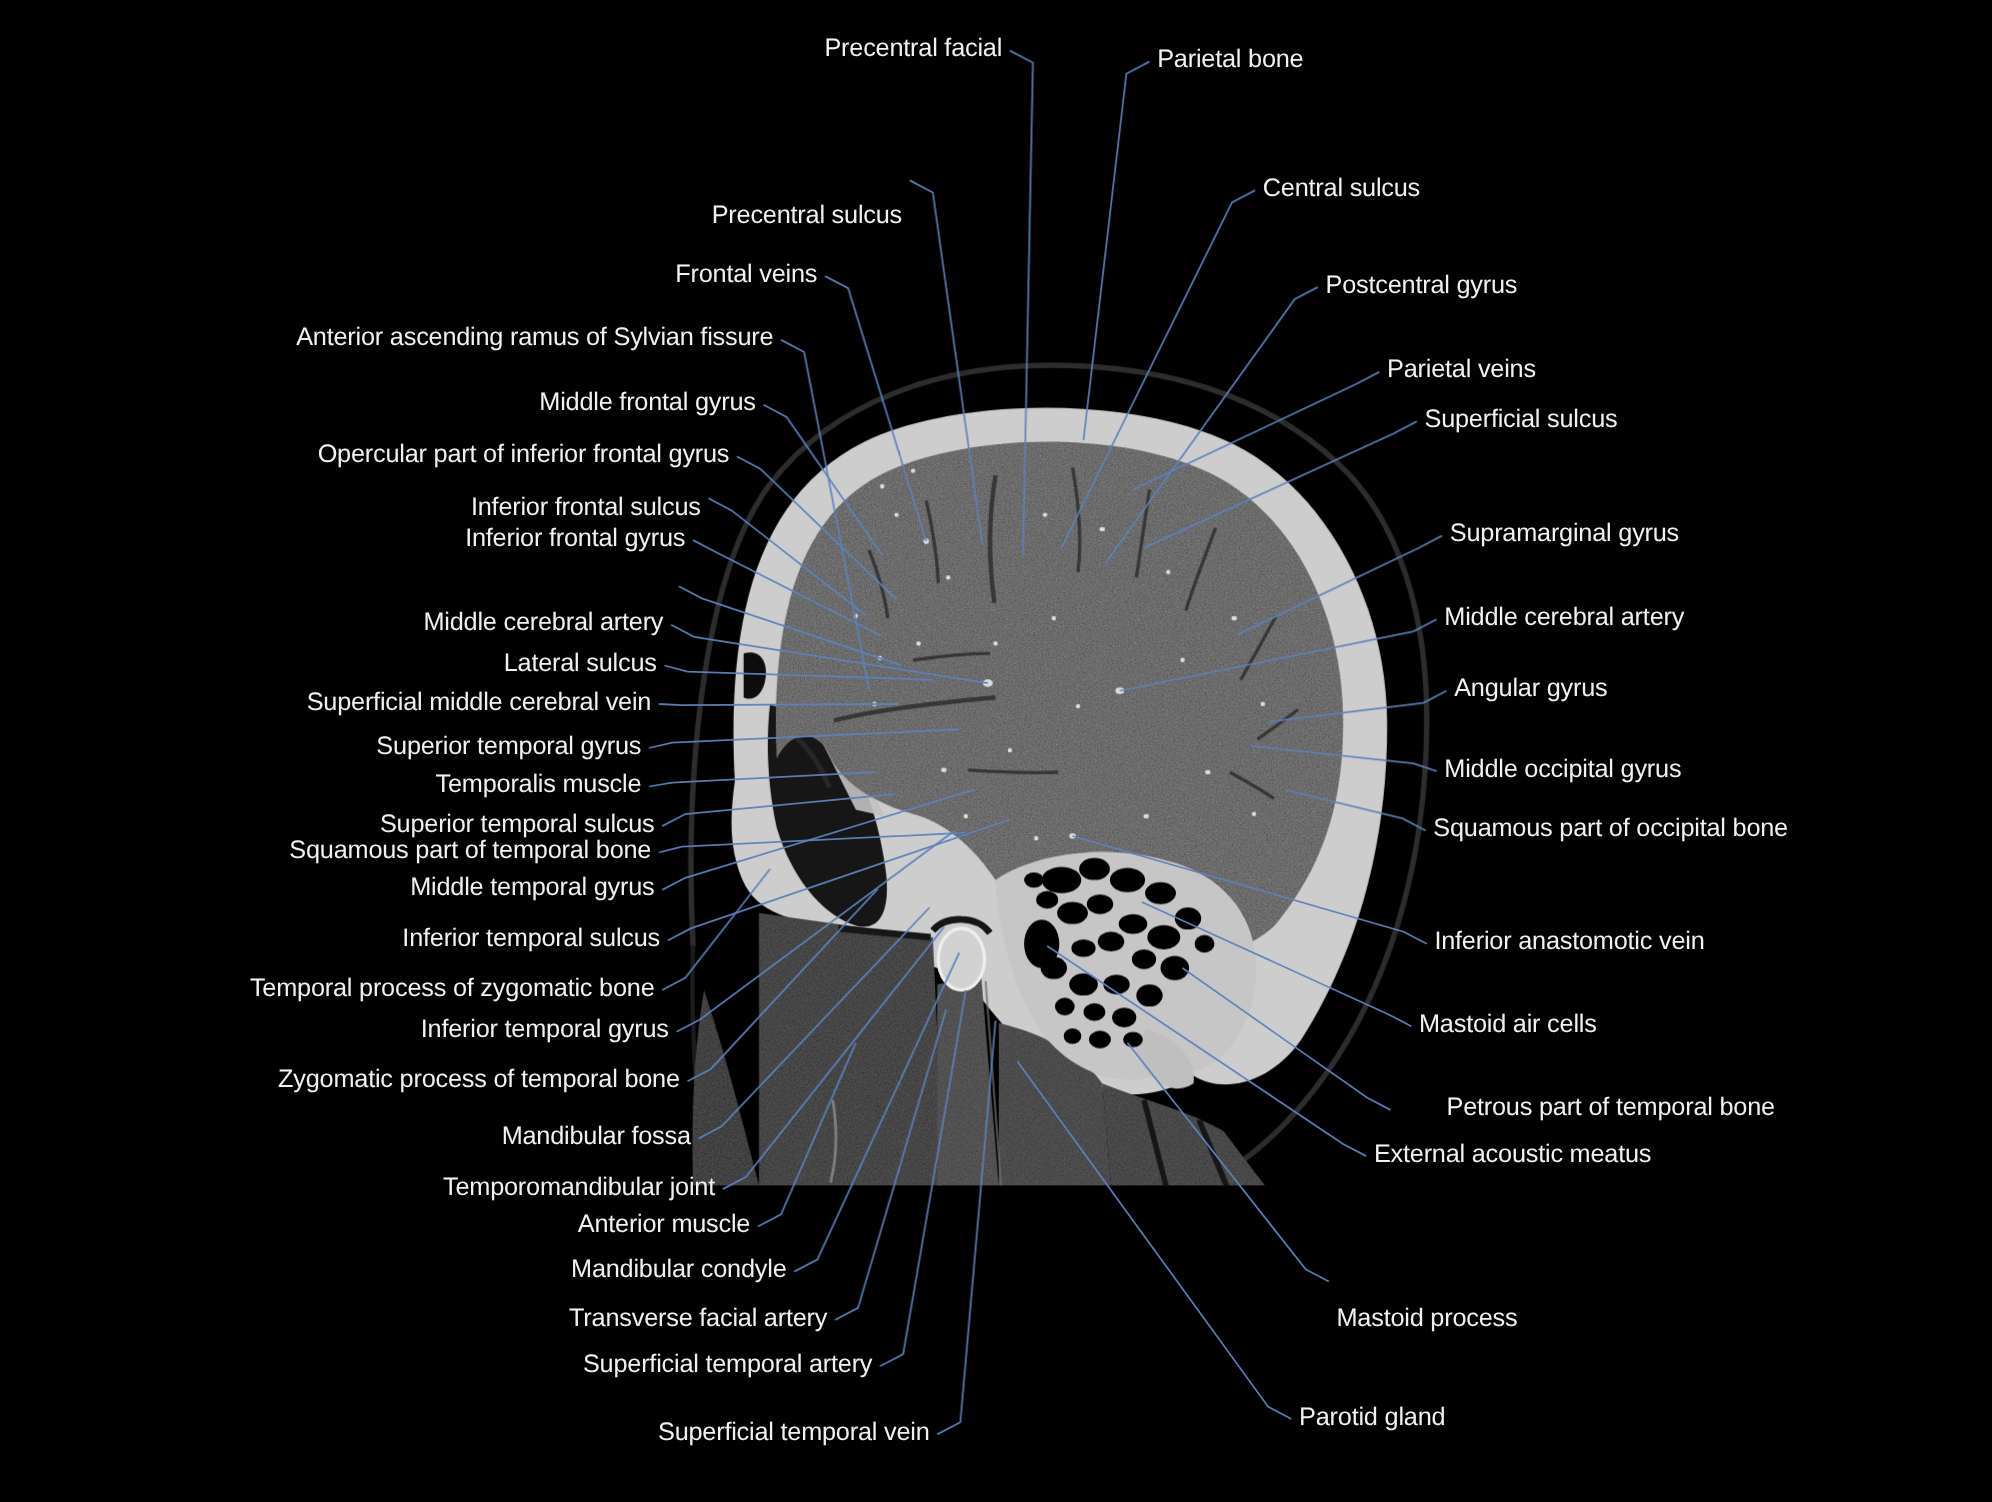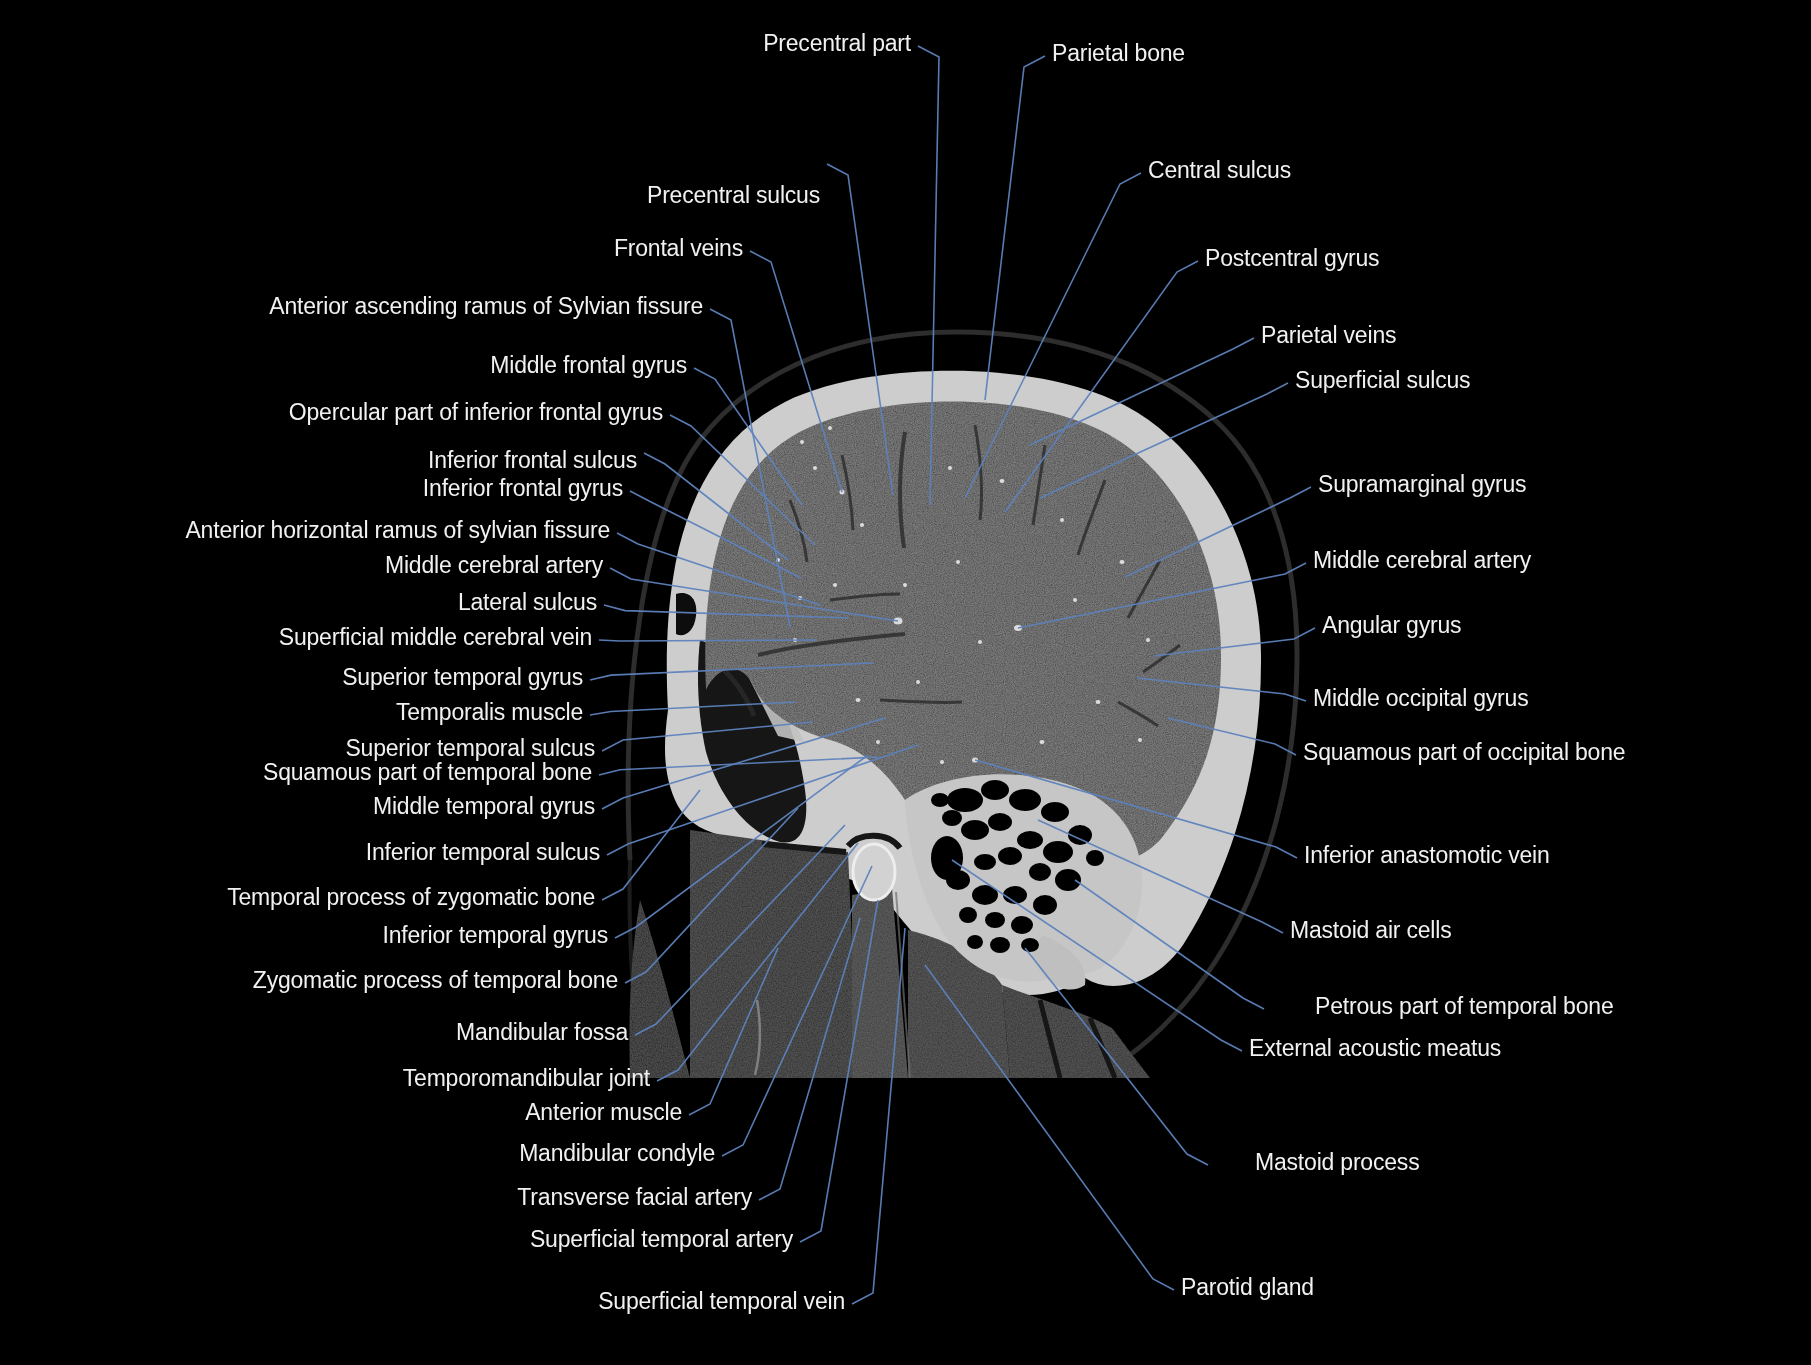--- a/index.html
+++ b/index.html
@@ -218,29 +218,28 @@
         <polyline points="1297,858 1276,847 975,760" fill="none" stroke="#5d82bd" stroke-width="1.6" opacity="0.95"></polyline>
         <polyline points="1283,933 1262,922 1038,820" fill="none" stroke="#5d82bd" stroke-width="1.6" opacity="0.95"></polyline>
         <polyline points="1264,1009 1243,998 1075,880" fill="none" stroke="#5d82bd" stroke-width="1.6" opacity="0.95"></polyline>
         <polyline points="1242,1051 1221,1040 952,860" fill="none" stroke="#5d82bd" stroke-width="1.6" opacity="0.95"></polyline>
         <polyline points="1208,1165 1187,1154 1025,948" fill="none" stroke="#5d82bd" stroke-width="1.6" opacity="0.95"></polyline>
         <polyline points="1174,1290 1153,1279 925,965" fill="none" stroke="#5d82bd" stroke-width="1.6" opacity="0.95"></polyline>
       </g>
   </svg>
 
   <div id="labels">
-      <div class="anat-label side-left" style="right: 900px; top: 30px;">Precentral part</div>
+      <div class="anat-label side-left" style="right: 900px; top: 30px;">Precentral facial</div>
       <div class="anat-label side-left" style="right: 991px; top: 148px; margin-top: 34px;">Precentral sulcus</div>
       <div class="anat-label side-left" style="right: 1068px; top: 235px;">Frontal veins</div>
       <div class="anat-label side-left" style="right: 1108px; top: 293px;">Anterior ascending ramus of Sylvian fissure</div>
       <div class="anat-label side-left" style="right: 1124px; top: 352px;">Middle frontal gyrus</div>
       <div class="anat-label side-left" style="right: 1148px; top: 399px;">Opercular part of inferior frontal gyrus</div>
       <div class="anat-label side-left" style="right: 1174px; top: 437px; margin-top: 10px;">Inferior frontal sulcus</div>
       <div class="anat-label side-left" style="right: 1188px; top: 475px;">Inferior frontal gyrus</div>
-      <div class="anat-label side-left" style="right: 1201px; top: 517px;">Anterior horizontal ramus of sylvian fissure</div>
       <div class="anat-label side-left" style="right: 1208px; top: 552px;">Middle cerebral artery</div>
       <div class="anat-label side-left" style="right: 1214px; top: 589px;">Lateral sulcus</div>
       <div class="anat-label side-left" style="right: 1219px; top: 624px;">Superficial middle cerebral vein</div>
       <div class="anat-label side-left" style="right: 1228px; top: 664px;">Superior temporal gyrus</div>
       <div class="anat-label side-left" style="right: 1228px; top: 699px;">Temporalis muscle</div>
       <div class="anat-label side-left" style="right: 1216px; top: 735px; margin-left: 33px;">Superior temporal sulcus</div>
       <div class="anat-label side-left" style="right: 1219px; top: 759px; text-align: right;">Squamous part of temporal bone</div>
       <div class="anat-label side-left" style="right: 1216px; top: 793px;">Middle temporal gyrus</div>
       <div class="anat-label side-left" style="right: 1211px; top: 839px;">Inferior temporal sulcus</div>
       <div class="anat-label side-left" style="right: 1216px; top: 884px;">Temporal process of zygomatic bone</div>
@@ -260,16 +259,16 @@
       <div class="anat-label side-right" style="left: 1295px; top: 367px;">Superficial sulcus</div>
       <div class="anat-label side-right" style="left: 1318px; top: 471px;">Supramarginal gyrus</div>
       <div class="anat-label side-right" style="left: 1313px; top: 547px;">Middle cerebral artery</div>
       <div class="anat-label side-right" style="left: 1322px; top: 612px;">Angular gyrus</div>
       <div class="anat-label side-right" style="left: 1313px; top: 685px;">Middle occipital gyrus</div>
       <div class="anat-label side-right" style="left: 1303px; top: 739px;">Squamous part of occipital bone</div>
       <div class="anat-label side-right" style="left: 1304px; top: 842px;">Inferior anastomotic vein</div>
       <div class="anat-label side-right" style="left: 1290px; top: 917px;">Mastoid air cells</div>
       <div class="anat-label side-right" style="left: 1271px; top: 993px; margin-left: 44px;">Petrous part of temporal bone</div>
       <div class="anat-label side-right" style="left: 1249px; top: 1035px;">External acoustic meatus</div>
-      <div class="anat-label side-right" style="left: 1215px; top: 1149px; margin-left: 40px;">Mastoid process</div>
+      <div class="anat-label side-right" style="left: 1215px; top: 1184px;">Mastoid process</div>
       <div class="anat-label side-right" style="left: 1181px; top: 1274px;">Parotid gland</div>
     </div>
 </div>
 
 </body></html>

